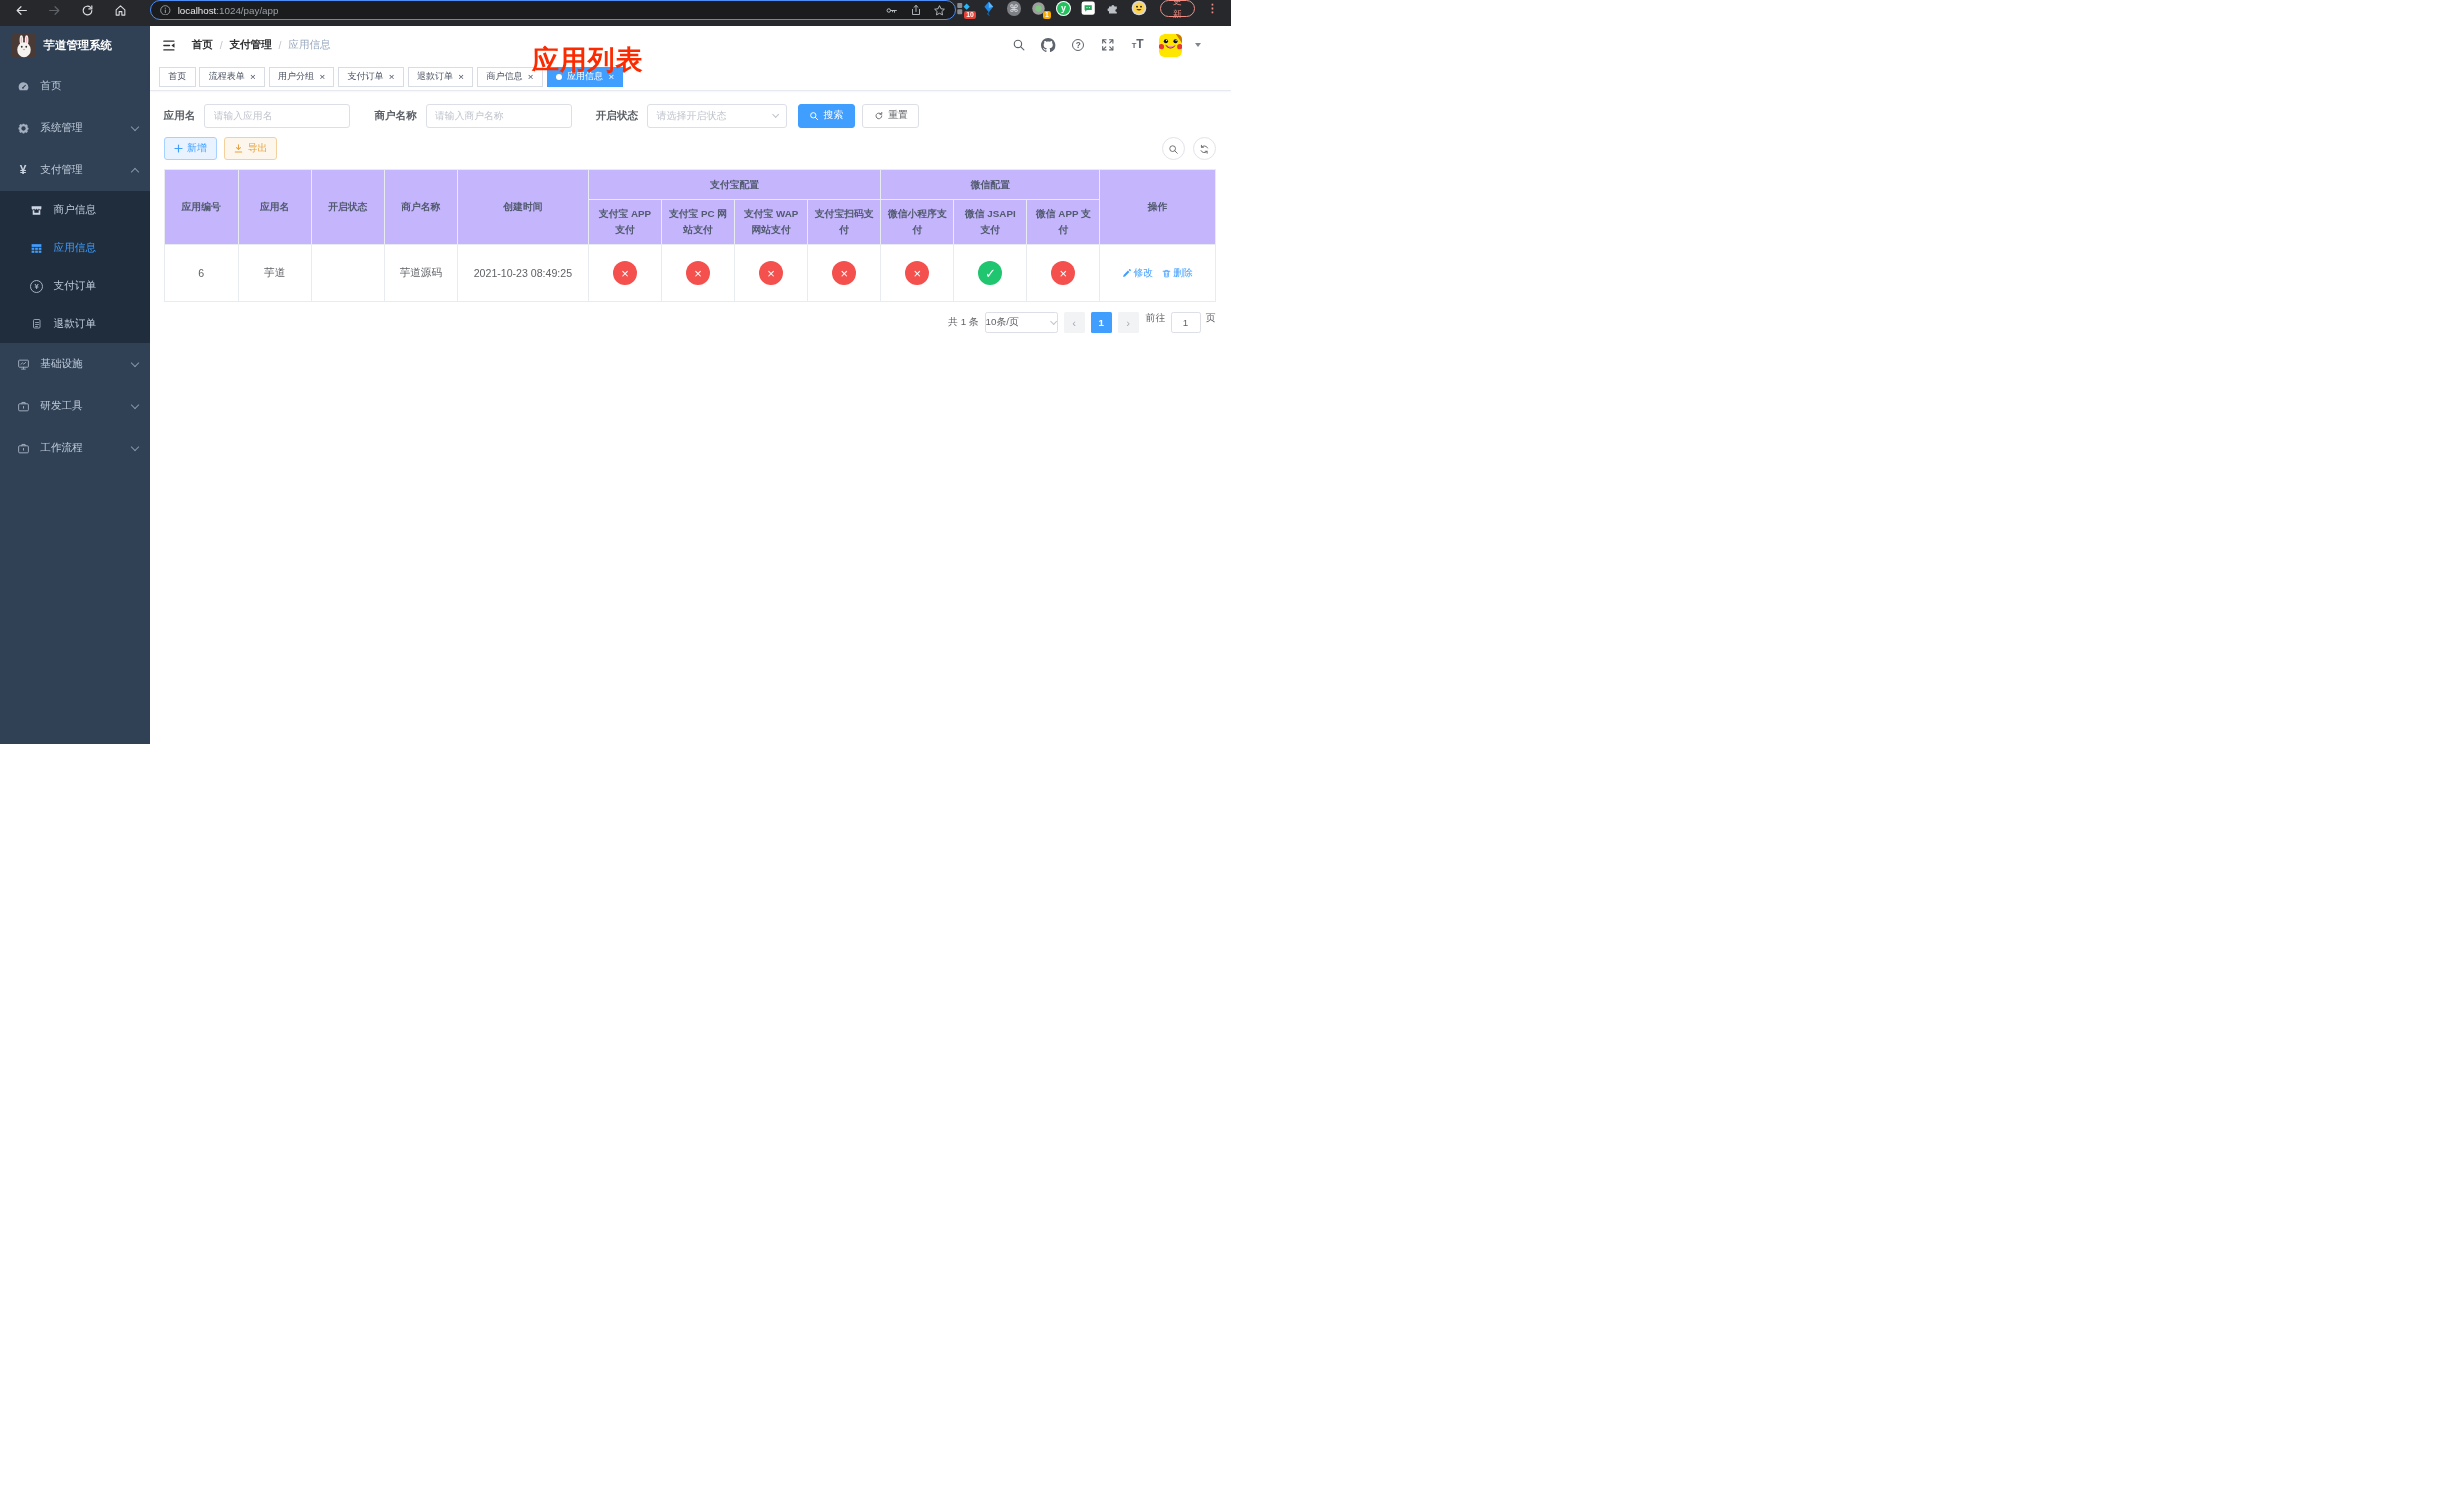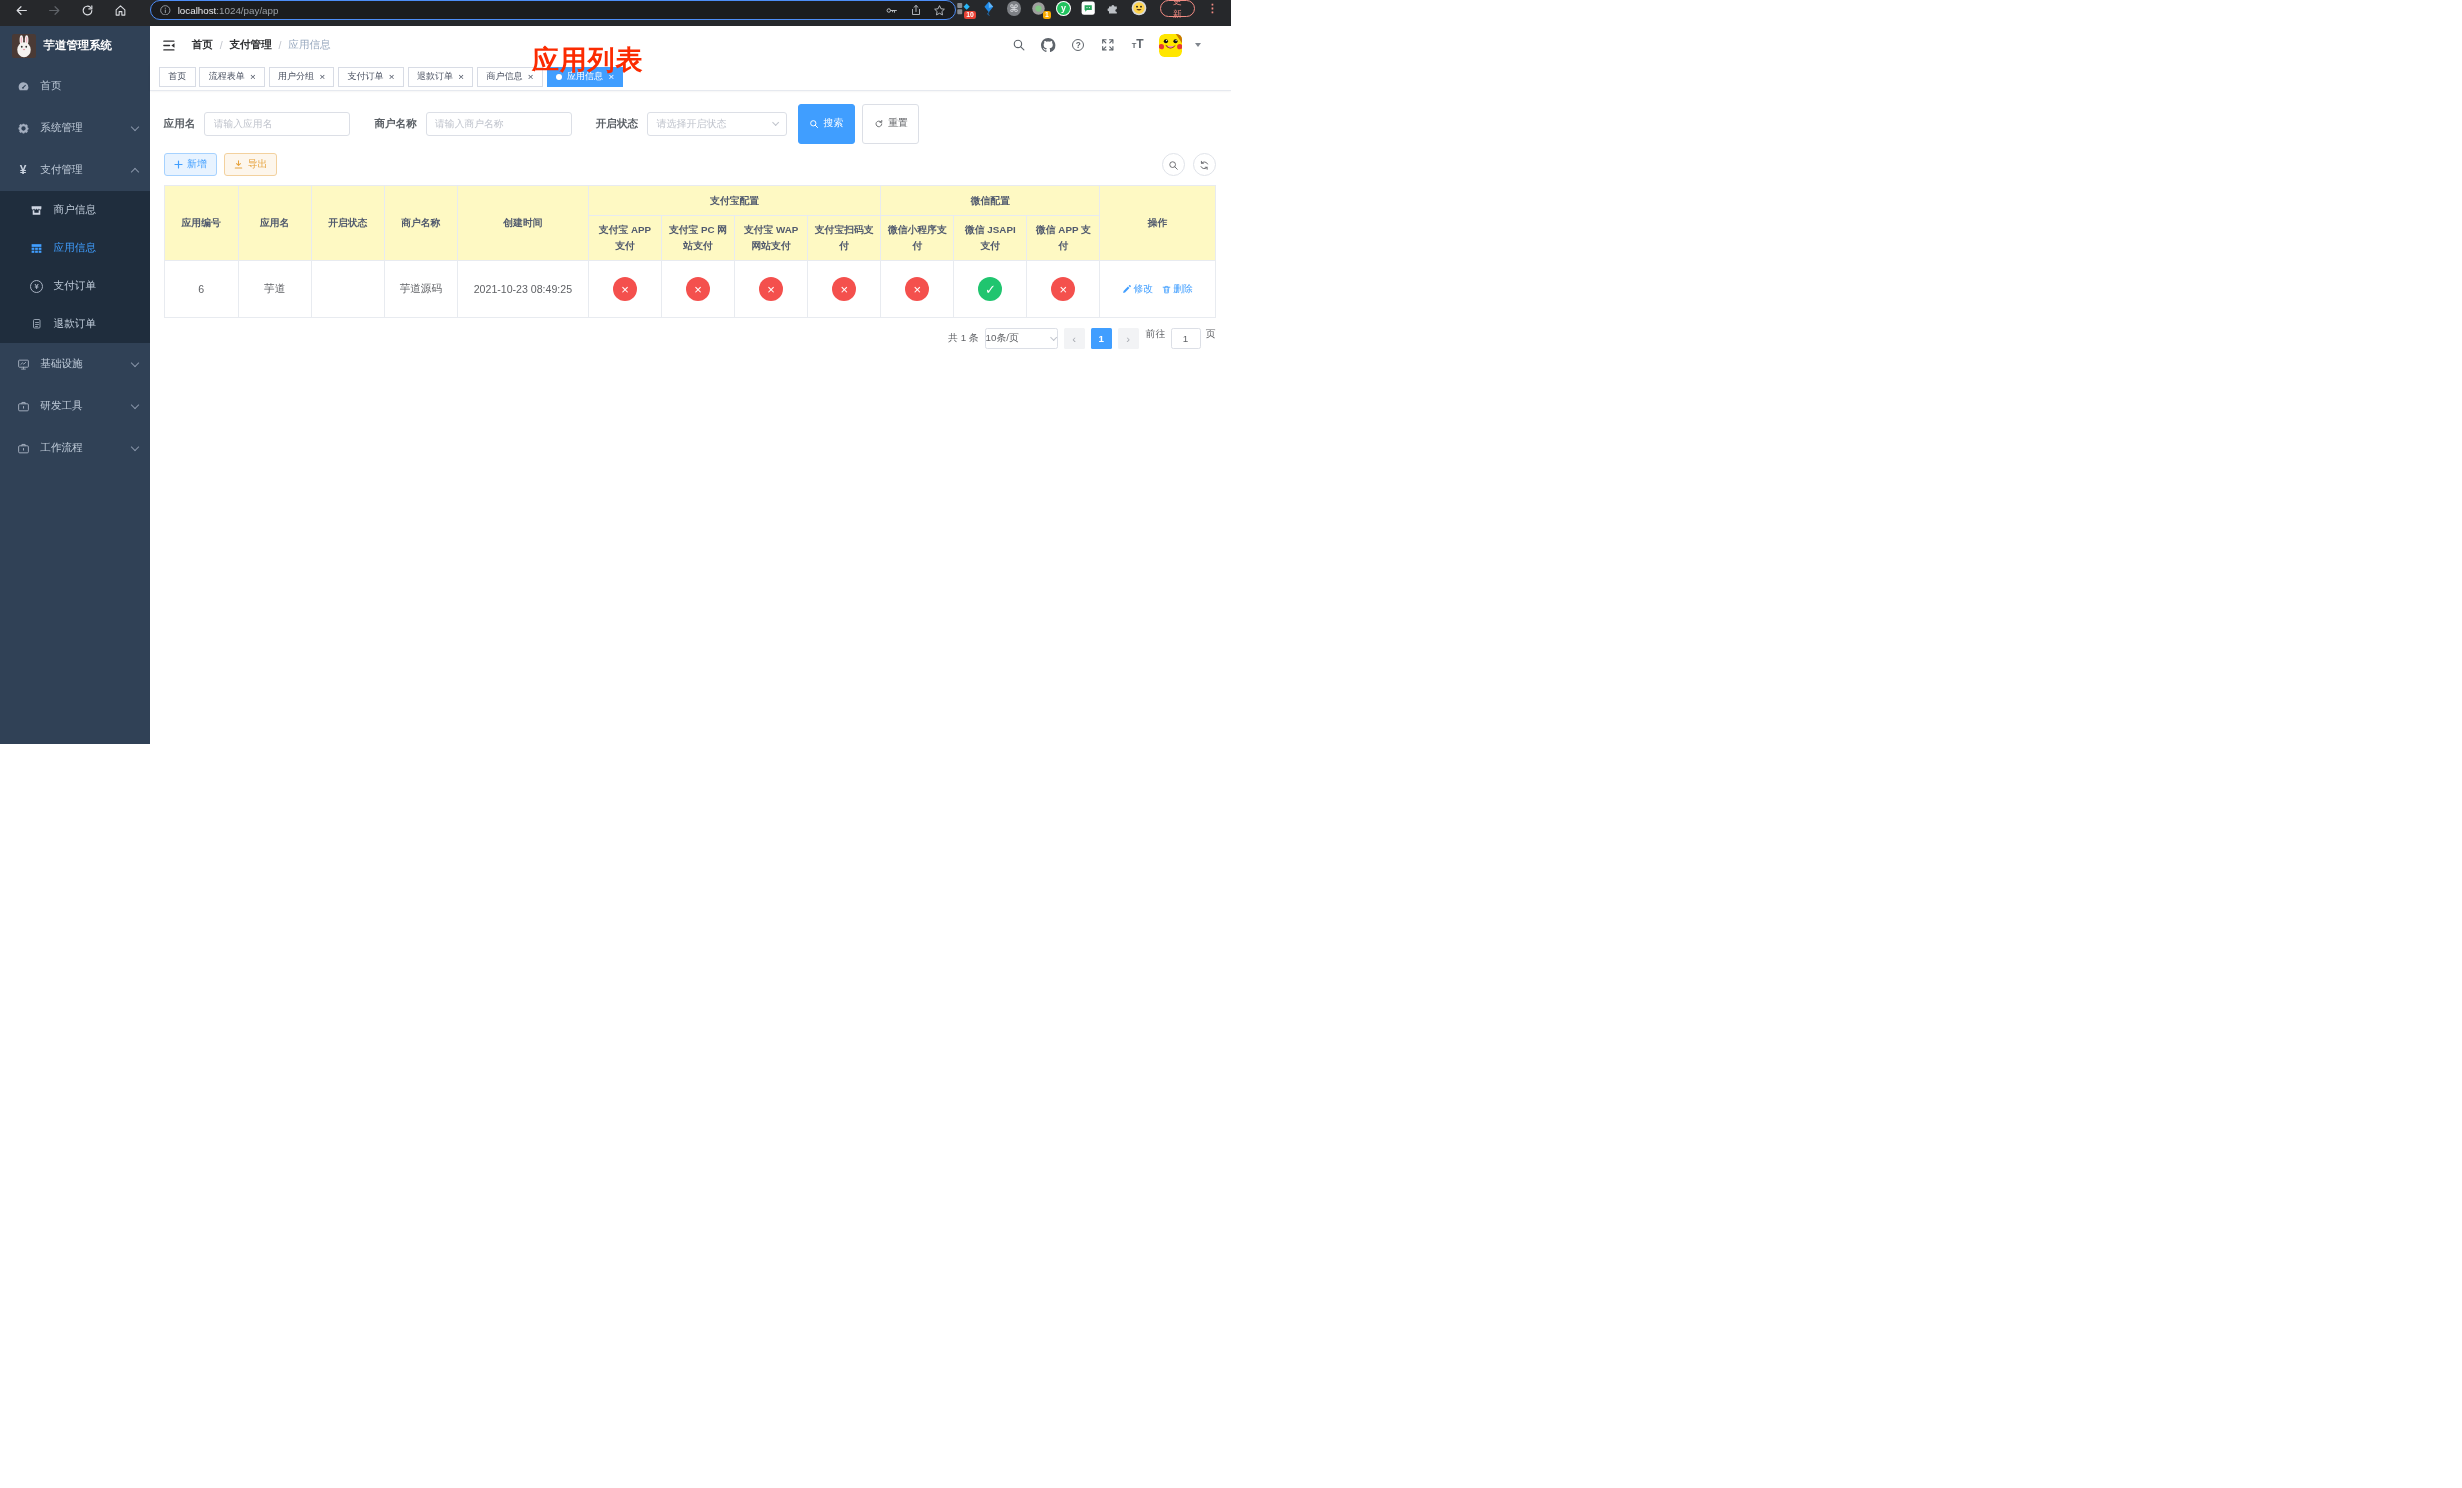--- a/index.html
+++ b/index.html
@@ -72,36 +72,36 @@
   .content{padding:13px 0 0 13.6px}
   .w{width:1052px}
 
   
   .filters{display:flex;align-items:center;font-size:10.6px}
   .f-label{font-weight:600;color:#5b6066;margin-right:9px;white-space:nowrap}
   .f-input{width:146px;height:24px;border:0.8px solid #dcdfe6;border-radius:3px;padding:0 8.3px;font-size:9.8px;color:#606266;outline:none;margin-right:24px;font-family:inherit}
   .f-input::placeholder{color:#bfc3cc}
   .f-select{width:140px;height:24px;border:0.8px solid #dcdfe6;border-radius:3px;padding:0 8.3px;display:flex;align-items:center;color:#bfc3cc;font-size:10px;cursor:pointer;margin-right:10.6px}
   .sel-chev{margin-left:auto;width:5.3px;height:5.3px;border-right:1.1px solid #c0c4cc;border-bottom:1.1px solid #c0c4cc;transform:rotate(45deg);margin-top:-2.3px}
-  .btn{height:40px;border-radius:3px;border:0.8px solid transparent;display:inline-flex;align-items:center;gap:4.5px;font-size:9.8px;cursor:pointer;padding:0 10.6px;font-family:inherit}
+  .btn{height:24px;border-radius:3px;border:0.8px solid transparent;display:inline-flex;align-items:center;gap:4.5px;font-size:9.8px;cursor:pointer;padding:0 10.6px;font-family:inherit}
   .btn-search{background:var(--accent);color:#fff;border-color:var(--accent)}
   .btn-reset{background:#fff;color:#606266;border-color:#dcdfe6;margin-left:7.6px}
 
   
   .actions{display:flex;align-items:center;margin-top:9.8px}
   .btn-sm{height:23px;padding:0 9px;font-size:9.8px}
   .btn-add{background:#e8f3ff;color:var(--accent);border-color:#a6d2ff}
   .btn-export{background:#fdf6ec;color:var(--warning);border-color:#f3d19e;margin-left:7.6px}
   .mini-circles{margin-left:auto;display:flex;gap:7.6px}
   .icon-circle{width:23px;height:23px;border:0.8px solid #e0e3e9;border-radius:50%;background:#fff;display:flex;align-items:center;justify-content:center;cursor:pointer}
 
   
   table{border-collapse:collapse;table-layout:fixed;margin-top:9px;width:1052px}
   th,td{border:0.8px solid #e8ebf0;text-align:center;vertical-align:middle}
-  th{background:#fef9c3;color:#515a6e;font-size:9.8px;font-weight:600;line-height:16px;padding:3px 6px}
+  th{background:#c4b5fd;color:#515a6e;font-size:9.8px;font-weight:600;line-height:16px;padding:3px 6px}
   tr.h1 th.grp{height:30px}
   tr.h2 th{height:45px}
   td{height:57px;font-size:10.6px;color:#606266;background:#fff}
   .st{width:24px;height:24px;border-radius:50%;margin:0 auto;display:flex;align-items:center;justify-content:center;color:#fff;font-size:13px;line-height:1}
   .st.st-off{background:var(--danger)}
   .st.st-on{background:var(--success)}
   .switch{width:30px;height:15px;border-radius:7.6px;background:#dcdfe6;position:relative;margin:0 auto;cursor:pointer}
   .switch.sw-on{background:var(--accent)}
   .switch .knob{position:absolute;top:1.5px;left:1.5px;width:12px;height:12px;border-radius:50%;background:#fff}
   .switch.sw-on .knob{left:16.7px}

